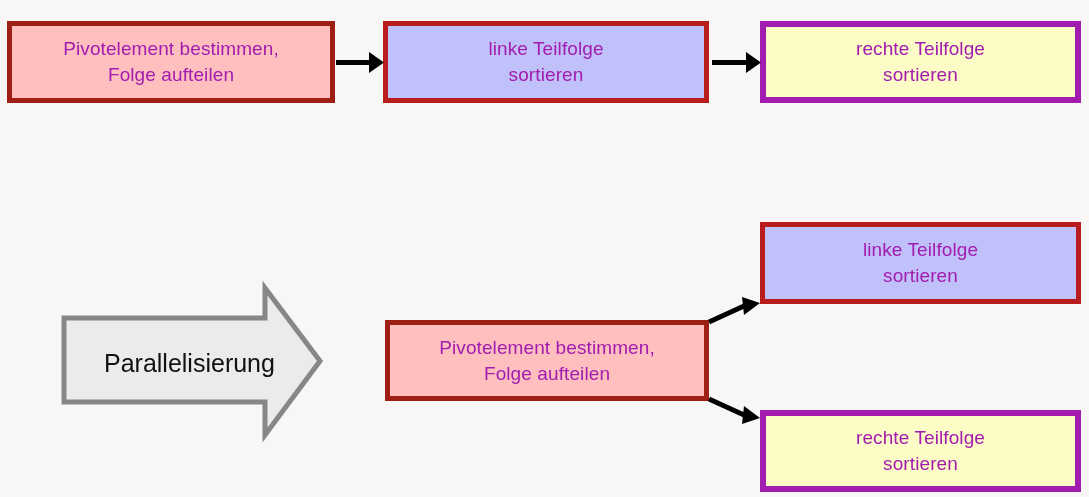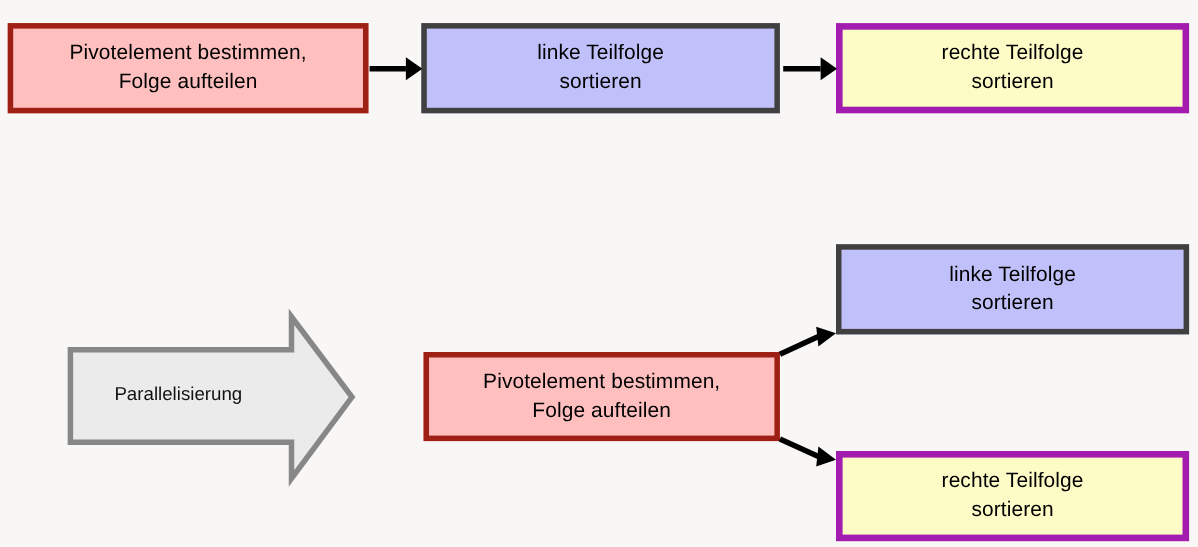--- a/index.html
+++ b/index.html
@@ -15,42 +15,42 @@
     overflow: hidden;
     font-family: "Liberation Sans", sans-serif;
   }
   .node {
     position: absolute;
     box-sizing: border-box;
     display: flex;
     align-items: center;
     justify-content: center;
     text-align: center;
-    color: #000000;
+    color: #a21caf;
     font-size: 19px;
     line-height: 1.35;
     letter-spacing: 0.1px;
     white-space: pre-line;
     padding: 2px 6px;
   }
   .node-pink   { background: #ffbfbf; border: 5px solid #9e1f14; }
-  .node-blue   { background: #c0c0fa; border: 5px solid #404040; }
+  .node-blue   { background: #c0c0fa; border: 5px solid #b91c1c; }
   .node-yellow { background: #fdfbc6; border: 6px solid #a21caf; }
 
   .edge-layer {
     position: absolute;
     left: 0; top: 0;
     width: 1089px;
     height: 497px;
     pointer-events: none;
   }
   .big-arrow-label {
     position: absolute;
     color: #111111;
-    font-size: 17px;
+    font-size: 25px;
     font-family: "Liberation Sans", sans-serif;
     white-space: nowrap;
   }
 </style>
 </head>
 <body>
 
 <div id="canvas">
 
   <div class="node node-pink" style="left:7px; top:21px; width:328px; height:82px;">Pivotelement bestimmen,

